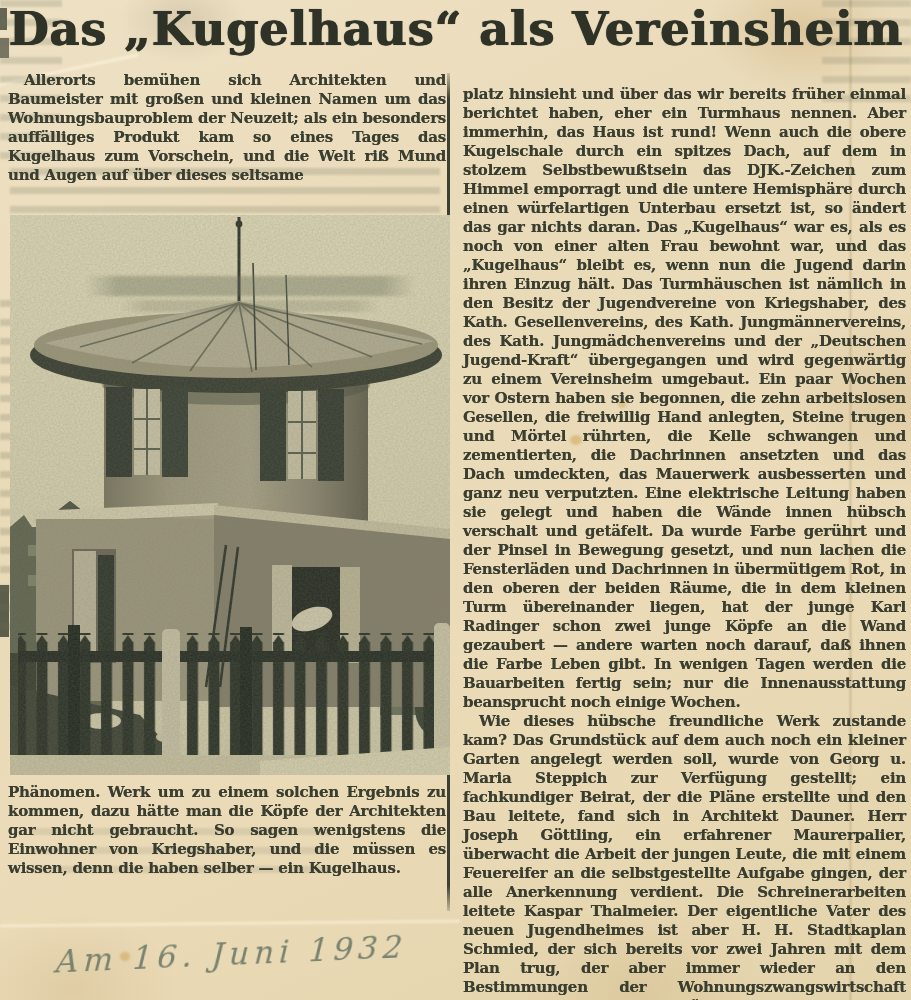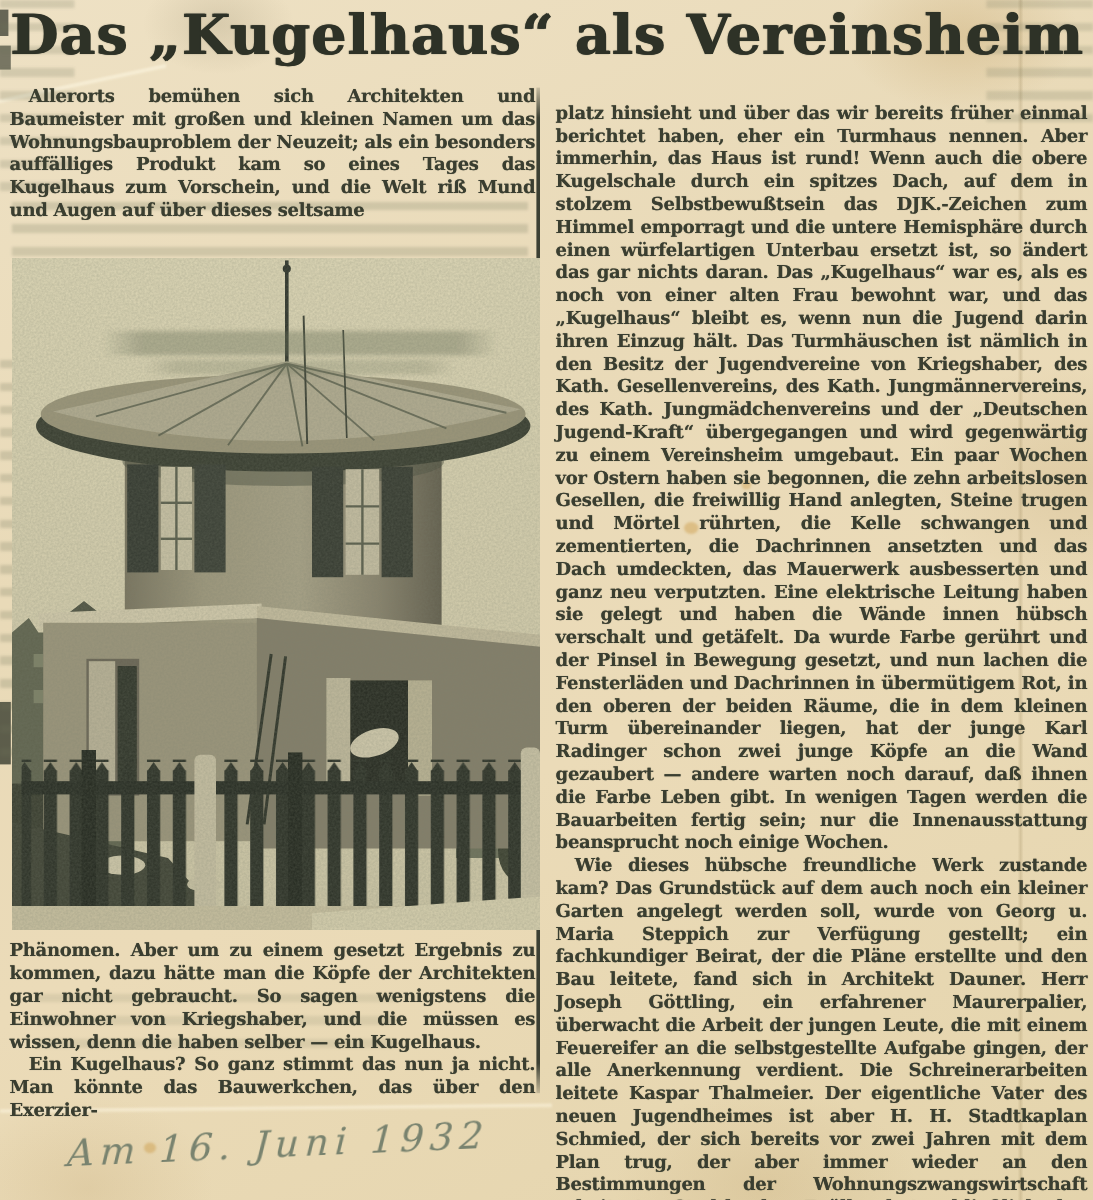--- a/index.html
+++ b/index.html
@@ -185,22 +185,21 @@
       <rect x="424" y="408" width="16" height="142" rx="5" fill="#c9c2a5"></rect>
 
       <rect x="0" y="540" width="440" height="20" fill="#c7bf9f"></rect>
       <polygon points="250,546 440,532 440,560 250,560" fill="#d6cfae"></polygon>
 
       <rect x="0" y="0" width="440" height="560" filter="url(#grain)" opacity=".5"></rect>
     </svg>
   </figure>
 
   <div id="left-bottom" class="body-text">
-    <p>Phänomen. Aber um zu einem gesetzt Ergebnis zu kommen, dazu hätte man die Köpfe der Architekten gar nicht gebraucht. So sagen wenigstens die Einwohner von Kriegshaber, und die müssen es wissen, denn die haben selber — ein Kugelhaus.</p>
-    <p class="indent">Ein Kugelhaus? So ganz stimmt das nun ja nicht. Man könnte das Bauwerkchen, das über den Exerzier-</p>
+    <p>Phänomen. Werk um zu einem solchen Ergebnis zu kommen, dazu hätte man die Köpfe der Architekten gar nicht gebraucht. So sagen wenigstens die Einwohner von Kriegshaber, und die müssen es wissen, denn die haben selber — ein Kugelhaus.</p>
   </div>
 
   <div id="right-col" class="body-text">
     <p>platz hinsieht und über das wir bereits früher einmal berichtet haben, eher ein Turmhaus nennen. Aber immerhin, das Haus ist rund! Wenn auch die obere Kugelschale durch ein spitzes Dach, auf dem in stolzem Selbstbewußtsein das DJK.-Zeichen zum Himmel emporragt und die untere Hemisphäre durch einen würfelartigen Unterbau ersetzt ist, so ändert das gar nichts daran. Das „Kugelhaus“ war es, als es noch von einer alten Frau bewohnt war, und das „Kugelhaus“ bleibt es, wenn nun die Jugend darin ihren Einzug hält. Das Turmhäuschen ist nämlich in den Besitz der Jugendvereine von Kriegshaber, des Kath. Gesellenvereins, des Kath. Jungmännervereins, des Kath. Jungmädchenvereins und der „Deutschen Jugend-Kraft“ übergegangen und wird gegenwärtig zu einem Vereinsheim umgebaut. Ein paar Wochen vor Ostern haben sie begonnen, die zehn arbeitslosen Gesellen, die freiwillig Hand anlegten, Steine trugen und Mörtel rührten, die Kelle schwangen und zementierten, die Dachrinnen ansetzten und das Dach umdeckten, das Mauerwerk ausbesserten und ganz neu verputzten. Eine elektrische Leitung haben sie gelegt und haben die Wände innen hübsch verschalt und getäfelt. Da wurde Farbe gerührt und der Pinsel in Bewegung gesetzt, und nun lachen die Fensterläden und Dachrinnen in übermütigem Rot, in den oberen der beiden Räume, die in dem kleinen Turm übereinander liegen, hat der junge Karl Radinger schon zwei junge Köpfe an die Wand gezaubert — andere warten noch darauf, daß ihnen die Farbe Leben gibt. In wenigen Tagen werden die Bauarbeiten fertig sein; nur die Innenausstattung beansprucht noch einige Wochen.</p>
     <p class="indent">Wie dieses hübsche freundliche Werk zustande kam? Das Grundstück auf dem auch noch ein kleiner Garten angelegt werden soll, wurde von Georg u. Maria Steppich zur Verfügung gestellt; ein fachkundiger Beirat, der die Pläne erstellte und den Bau leitete, fand sich in Architekt Dauner. Herr Joseph Göttling, ein erfahrener Maurerpalier, überwacht die Arbeit der jungen Leute, die mit einem Feuereifer an die selbstgestellte Aufgabe gingen, der alle Anerkennung verdient. Die Schreinerarbeiten leitete Kaspar Thalmeier. Der eigentliche Vater des neuen Jugendheimes ist aber H. H. Stadtkaplan Schmied, der sich bereits vor zwei Jahren mit dem Plan trug, der aber immer wieder an den Bestimmungen der Wohnungszwangswirtschaft scheiterte. Stadtkaplan Bröller hat schließlich den Lieblingsplan seines Vorgängers verwirklichen können, wobei ihm auch H. H. Stadtpfarrer Straßer-Kriegshaber tatkräftig unterstützte.</p>
   </div>
 
   <div id="handwriting">Am 16. Juni 1932</div>
 
 </div>

